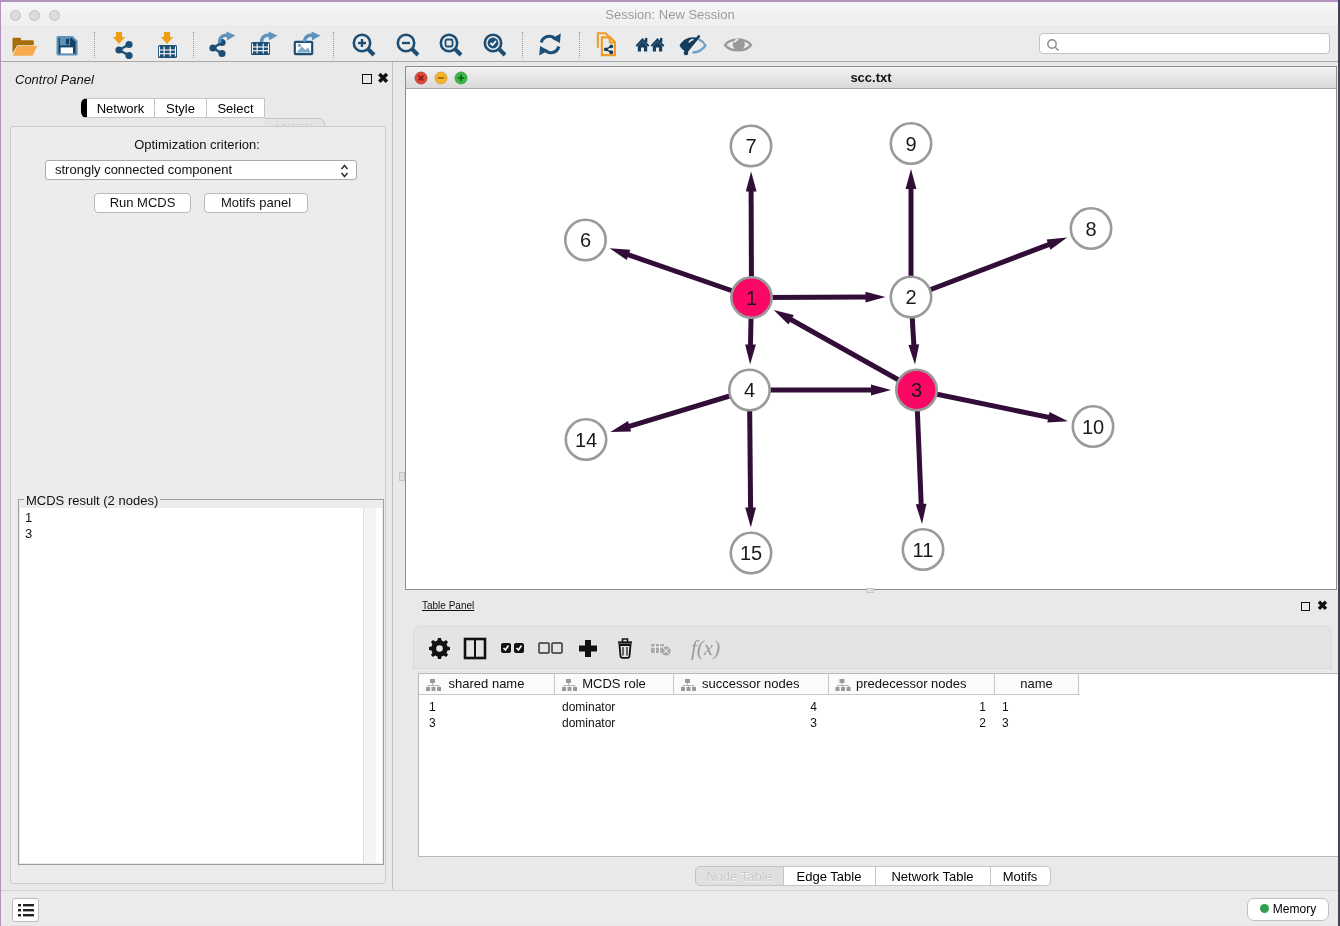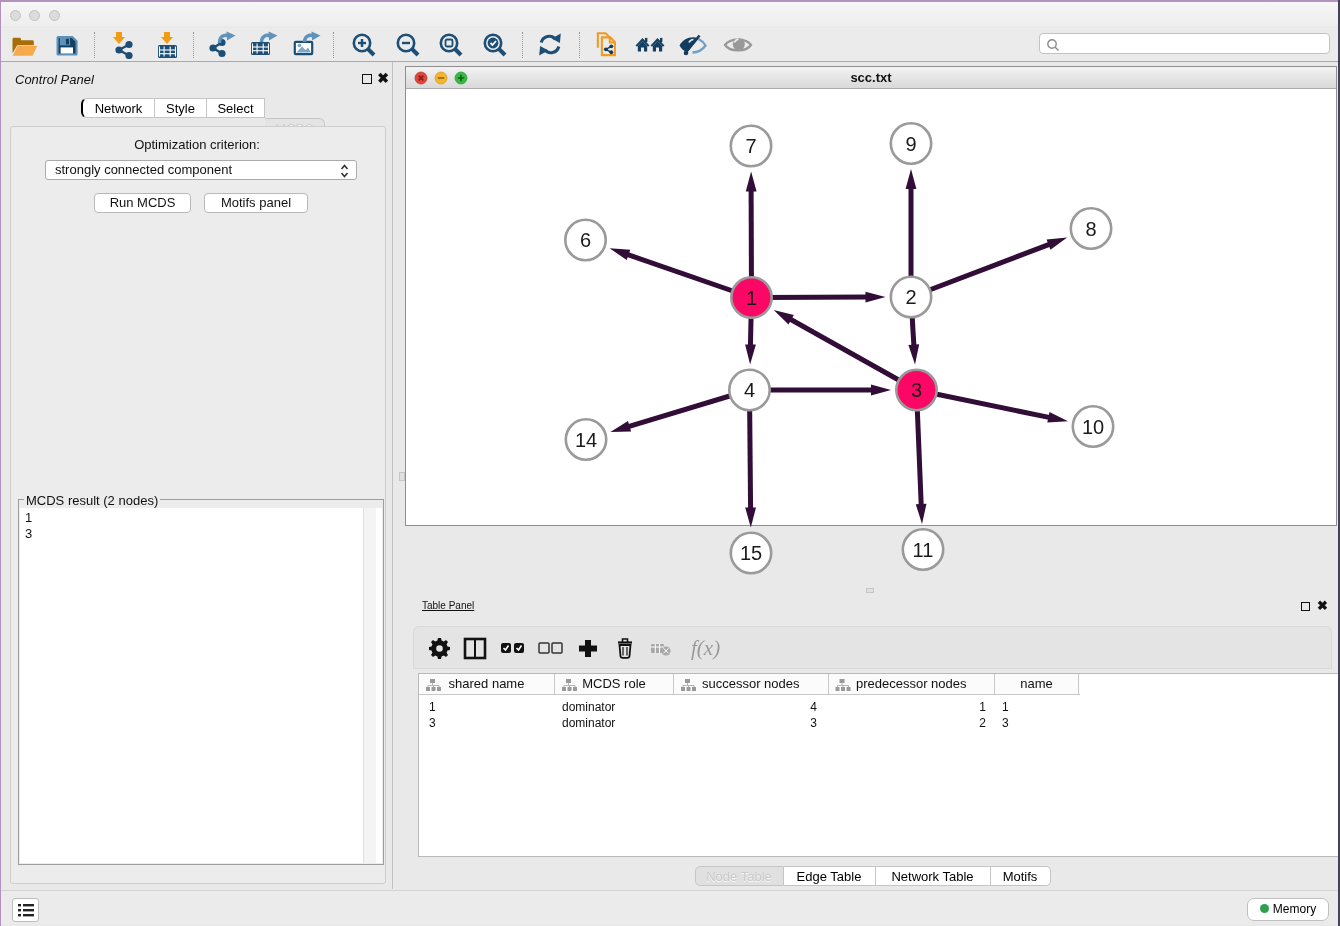--- a/index.html
+++ b/index.html
@@ -19,38 +19,38 @@
 .tsep { position:absolute; top:4px; height:26px; width:0; border-left:1px dotted #999; }
 #searchbox { position:absolute; left:1038px; top:5px; width:291px; height:21px; background:#fff;
   border:1px solid #c3c3c3; border-radius:4px; }
 
 #cpanel { position:absolute; left:1px; top:62px; width:391px; height:827px; background:#e9e9e9;
   border-right:1px solid #c0c0c0; }
 #cpanel .hdr { position:absolute; left:13px; top:10px; font-size:13px; color:#111;font-style:italic; }
 .tabrow { position:absolute; font-size:13px; }
 .tab { position:absolute; top:0; height:20px; line-height:19px; text-align:center;
   background:#fff; border:1px solid #c5c5c5; border-left:none; color:#000; }
-.tab.first { border-left:2px solid #000000; border-radius:6px 0 0 6px; }
+.tab.first { border-left:6px solid #000000; border-radius:6px 0 0 6px; }
 .tab.last { border-radius:0 6px 6px 0; }
 .tab.sel { background:#e4e4e4; color:#cfcfcf; text-shadow:0 1px 0 #fafafa;margin-top:20px; }
 #cp-content { position:absolute; left:8px; top:64px; width:376px; height:758px;
   border:1px solid #cdcdcd; border-radius:3px; background:#ececec; }
 #opt-label { position:absolute; left:0; top:75px; width:100%; text-align:center; font-size:13px; color:#111; }
 #dropdown { position:absolute; left:43px; top:98px; width:312px; height:20px; background:#fff;
   border:1px solid #ababab; border-radius:3px; font-size:13px; line-height:18px; padding-left:9px; color:#111; }
 .btn { position:absolute; top:131px; height:20px; background:#fff; border:1px solid #b9b9b9;
   border-radius:4px; font-size:13px; text-align:center; line-height:18px; color:#111; }
 #fieldset { position:absolute; left:16px; top:431px; width:366px; height:373px; }
 #fieldset .bord { position:absolute; left:0; top:6px; width:100%; height:366px; border:1px solid #9d9d9d; }
 #fieldset .leg { position:absolute; left:6px; top:0; background:#ececec; padding:0 2px; font-size:13px; color:#111; }
 #fieldset .ta { position:absolute; left:2px; top:15px; width:362px; height:355px; background:#fff; }
 #fieldset .sb { position:absolute; right:6px; top:0px; width:13px; height:355px; background:#f4f4f4; border-left:1px solid #e0e0e0; }
 #fieldset .ta pre { font-family:"Liberation Sans", sans-serif; font-size:13px; line-height:16px; margin:2px 0 0 5px; color:#111; }
 
-#netwin { position:absolute; left:404px; top:66px; width:932px; height:460px;
+#netwin { position:absolute; left:404px; top:66px; width:932px; height:524px;
   border:1px solid #8e8e8e; background:#fff; }
 #netwin .wtb { position:absolute; left:0; top:0; width:100%; height:22px;
   background:linear-gradient(#f2f2f2,#d9d9d9); border-bottom:1px solid #ababab; }
 #netwin .wtb .t { position:absolute; width:100%; text-align:center; top:3px; font-size:13px; font-weight:700; color:#111; }
 
 #tpanel { position:absolute; left:404px; top:592px; width:931px; height:296px; background:#e9e9e9; }
 #tpanel .hdr { position:absolute; left:17px; top:8px; font-size:10px; color:#111;text-decoration:underline; }
 #ttoolbar { position:absolute; left:8px; top:34px; width:919px; height:43px; background:#e4e4e4; border:1px solid #d9d9d9; border-radius:6px 6px 0 0;}
 #ttable { position:absolute; left:13px; top:81px; width:1074px; height:184px; background:#fff; border:1px solid #b9b9b9;padding-left:48px; }
 #thead { position:absolute; left:0; top:0; width:661px; height:21px; border-bottom:1px solid #c8c8c8; background:#fbfbfb; }
@@ -64,20 +64,21 @@
   border:1px solid #c0c0c0; border-radius:7px; font-size:12px; text-align:center; line-height:21px; color:#000000; }
 #listbtn { position:absolute; left:11px; top:7px; width:27px; height:24px; background:#fff;
   border:1px solid #bdbdbd; border-radius:3px; }
 </style>
 </head>
 <body>
 <div id="titlebar">
   <span class="dot" style="left:9px"></span>
   <span class="dot" style="left:28px"></span>
   <span class="dot" style="left:48px"></span>
+  <div class="t">Session: New Session</div>
 </div>
 
 <div id="toolbar">
   <svg class="tbi" style="left:7px" width="30" height="28" viewBox="0 0 30 28">
     <path d="M4.5 21.5 L4.5 8.2 Q4.5 6.8 5.9 6.8 L11.6 6.8 Q13 6.8 13 8.2 L13 9.3 L24.4 9.3 Q25.8 9.3 25.8 10.7 L25.8 14.2 L9.2 14.2 L4.9 21.8 Z" fill="#a76d07"></path>
     <path d="M9.5 15 L29.3 15 L24.6 24.7 L4.6 24.7 Z" fill="#f6aa4d"></path>
   </svg>
   <svg class="tbi" style="left:51px" width="30" height="28" viewBox="0 0 30 28">
     <path d="M4.5 6.4 Q4.5 4.9 6 4.9 L20.7 4.9 L25.6 9.8 L25.6 23.1 Q25.6 24.6 24.1 24.6 L6 24.6 Q4.5 24.6 4.5 23.1 Z" fill="#5e92ba"></path>
     <path d="M6.6 7 L19.8 7 L23.5 10.7 L23.5 22.5 L6.6 22.5 Z" fill="#143f60"></path>

